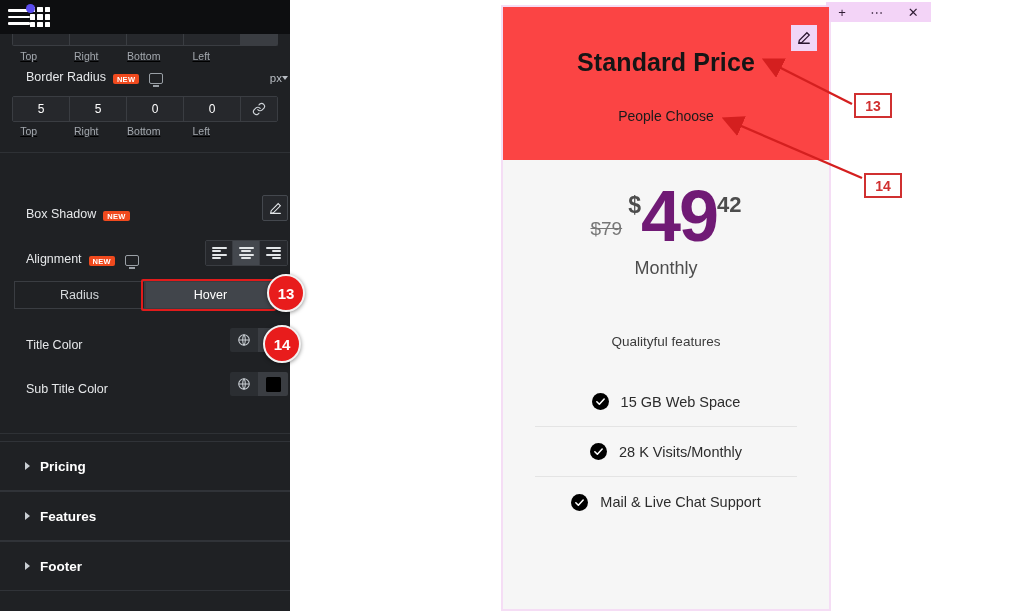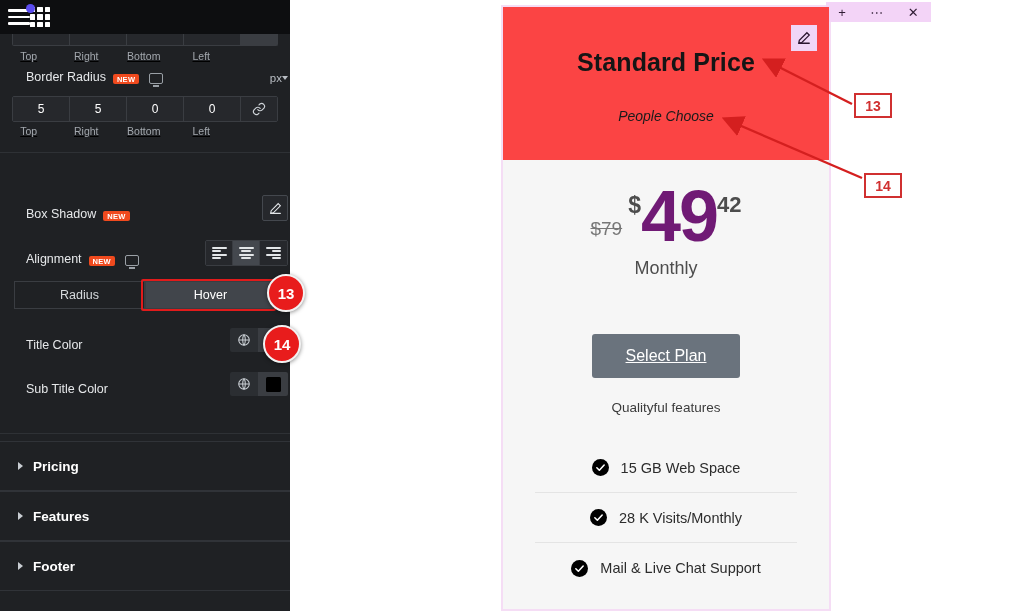--- a/index.html
+++ b/index.html
@@ -142,21 +142,21 @@
   .swatch-box {
     width: 30px; height: 24px; background: #3a3d42; border-radius: 0 2px 2px 0;
     display: flex; align-items: center; justify-content: center; cursor: pointer;
   }
   .swatch { width: 15px; height: 15px; background: #000; border-radius: 1.5px; }
 
   .divider { position: absolute; left: 0; width: 290px; height: 1px; background: #2e3135; }
 
   .section {
     position: absolute; left: 0; width: 290px; height: 50px;
-    display: flex; align-items: center; padding-left: 18px;
+    display: flex; align-items: center; padding-left: 25px;
     border-top: 1px solid #303338; border-bottom: 1px solid #303338;
     background: #1f2124; cursor: pointer;
   }
   .section .arrow {
     width: 0; height: 0; border-top: 4px solid transparent; border-bottom: 4px solid transparent;
     border-left: 5.5px solid #c9ced3; margin-right: 10px;
   }
   .section .sname { color: #fff; font-size: 13.5px; font-weight: bold; }
 
   
@@ -167,21 +167,21 @@
     position: absolute; left: 211px; top: 5px; width: 330px; height: 606px;
     border: 2px solid #f5ddf5; background: #f6f6f6;
   }
   .card-header {
     position: relative; height: 153px; background: #fb4444;
     display: flex; flex-direction: column; align-items: center; justify-content: flex-start;
   }
   .card-title {
     margin-top: 41px; color: #151515; font-size: 25px; font-weight: bold; letter-spacing: .1px;
   }
-  .card-sub { margin-top: 31px; color: #1b1b1b; font-size: 14px; font-style: italic; }
+  .card-sub { margin-top: 31px; color: #1b1b1b; font-size: 14px; }
 
   .widget-toolbar {
     position: absolute; left: 323px; top: -5px; width: 105px; height: 20px;
     background: #f3d4f7; display: flex; align-items: center; justify-content: space-around;
     color: #2f1c34; font-size: 13px;
   }
   .widget-toolbar span { cursor: pointer; line-height: 1; }
 
   .edit-pencil {
     position: absolute; right: 12px; top: 18px; width: 26px; height: 26px;
@@ -432,21 +432,20 @@
         <div class="price-line">
           <span class="old-price">$79</span>
           <span class="cur">$</span>
           <span class="amount">49</span>
           <span class="cents">42</span>
         </div>
         <div class="period">Monthly</div>
       </div>
 
       <div class="cta-wrap">
-        <button class="cta">Select Plan</button>
         <div class="cta-note">Qualityful features</div>
       </div>
 
       <div class="features">
         <div class="feature">
           <span class="check">
             <svg width="11" height="11" viewBox="0 0 24 24" fill="none" stroke="#fff" stroke-width="3.4" stroke-linecap="round" stroke-linejoin="round">
                 <path d="M4 12.5l5.5 5.5L20 6.5"></path>
               </svg>
           </span>

